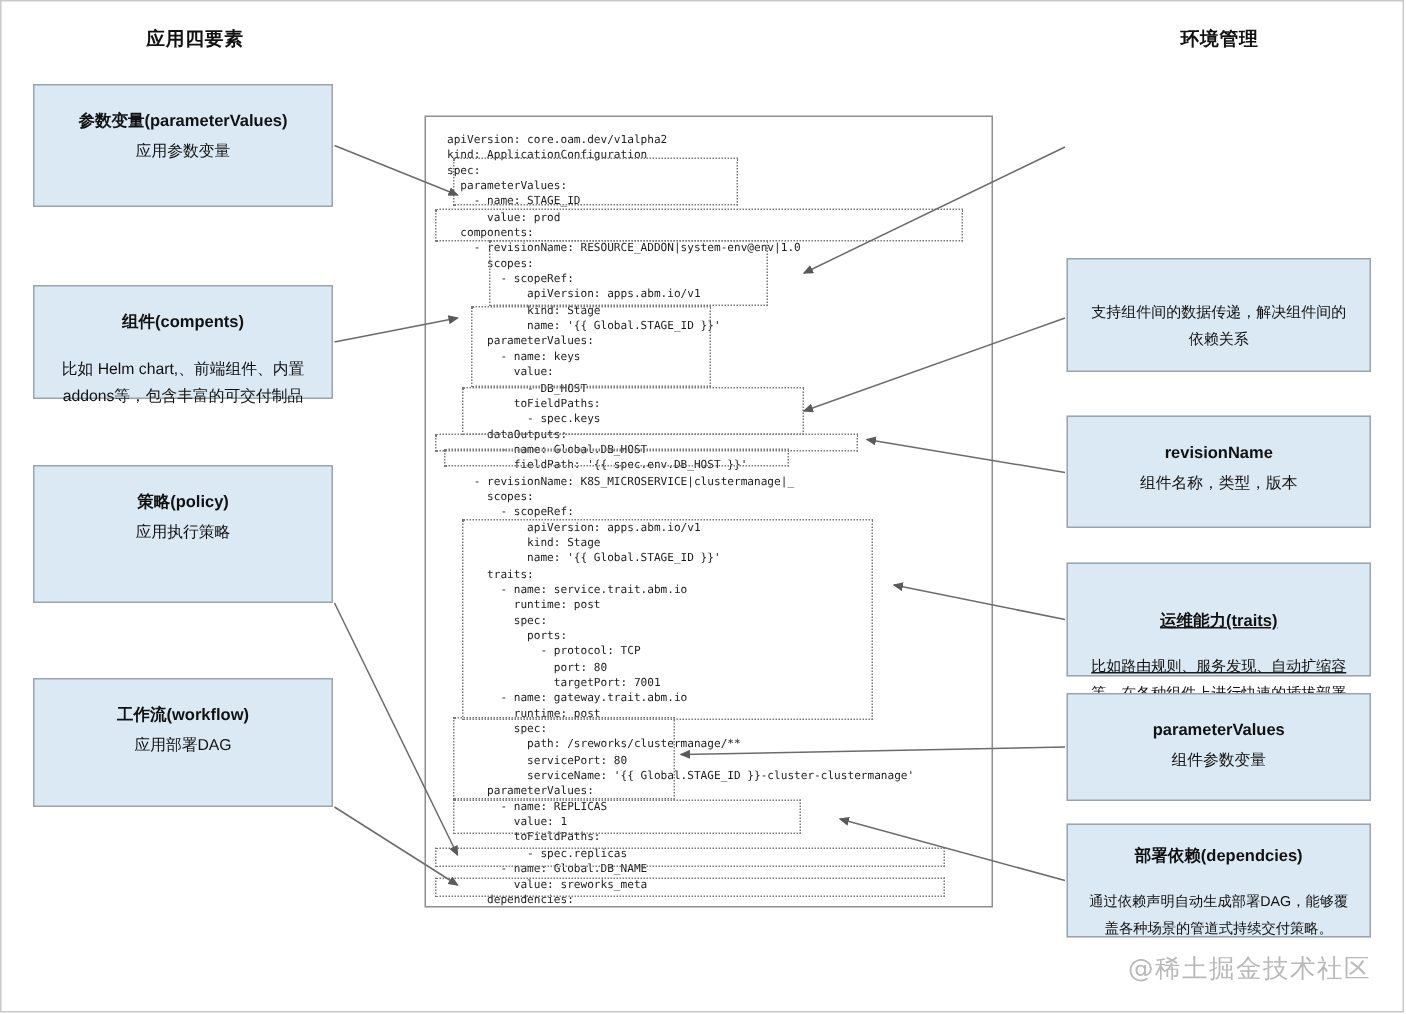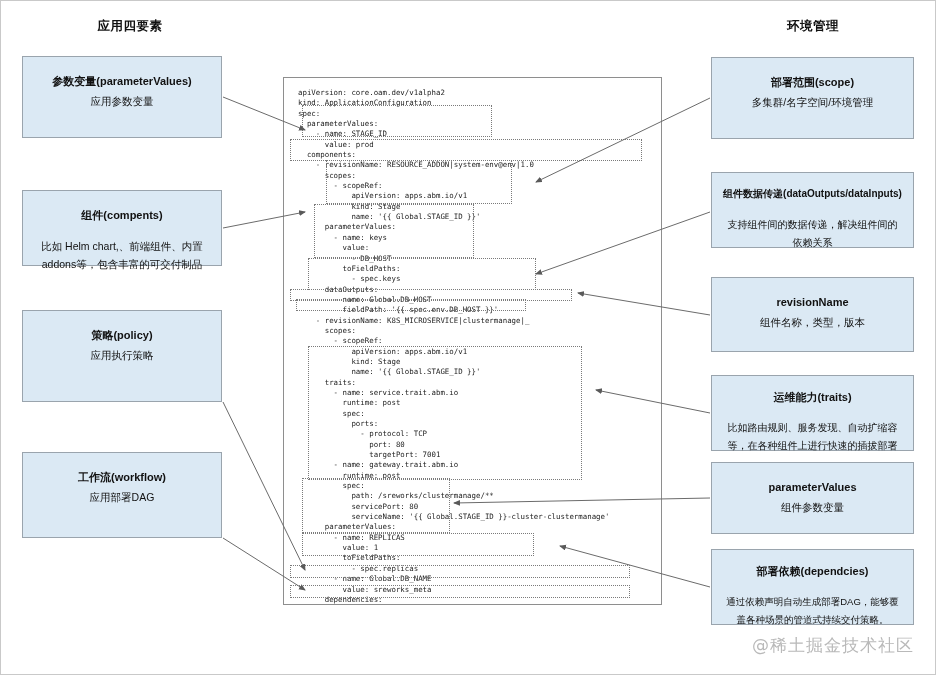--- a/index.html
+++ b/index.html
@@ -89,36 +89,31 @@
   <div class="info-box" style="left:22px;top:310px;width:200px;height:92px;">
     <div class="info-title">策略(policy)</div>
     <div class="info-sub">应用执行策略</div>
   </div>
 
   <div class="info-box" style="left:22px;top:452px;width:200px;height:86px;">
     <div class="info-title">工作流(workflow)</div>
     <div class="info-sub">应用部署DAG</div>
   </div>
 
-  <div class="info-box" style="left:711px;top:57px;width:203px;height:82px;">
-    <div class="info-title">部署范围(scope)</div>
-    <div class="info-sub">多集群/名字空间/环境管理</div>
-  </div>
 
   <div class="info-box" style="left:711px;top:172px;width:203px;height:76px;padding-top:13px;">
-    <div class="info-title" style="font-size:10px;">组件数据传递(dataOutputs/dataInputs)</div>
     <div class="info-sub wide" style="font-size:10px;">支持组件间的数据传递，解决组件间的依赖关系</div>
   </div>
 
   <div class="info-box" style="left:711px;top:277px;width:203px;height:75px;">
     <div class="info-title">revisionName</div>
     <div class="info-sub">组件名称，类型，版本</div>
   </div>
 
-  <div class="info-box" style="left:711px;top:375px;width:203px;height:76px;padding-top:13px;">
+  <div class="info-box" style="left:711px;top:375px;width:203px;height:76px;padding-top:30px;text-decoration:underline;">
     <div class="info-title">运维能力(traits)</div>
     <div class="info-sub wide" style="font-size:10px;">比如路由规则、服务发现、自动扩缩容等，在各种组件上进行快速的插拔部署</div>
   </div>
 
   <div class="info-box" style="left:711px;top:462px;width:203px;height:72px;">
     <div class="info-title">parameterValues</div>
     <div class="info-sub">组件参数变量</div>
   </div>
 
   <div class="info-box" style="left:711px;top:549px;width:203px;height:76px;padding-top:13px;">

